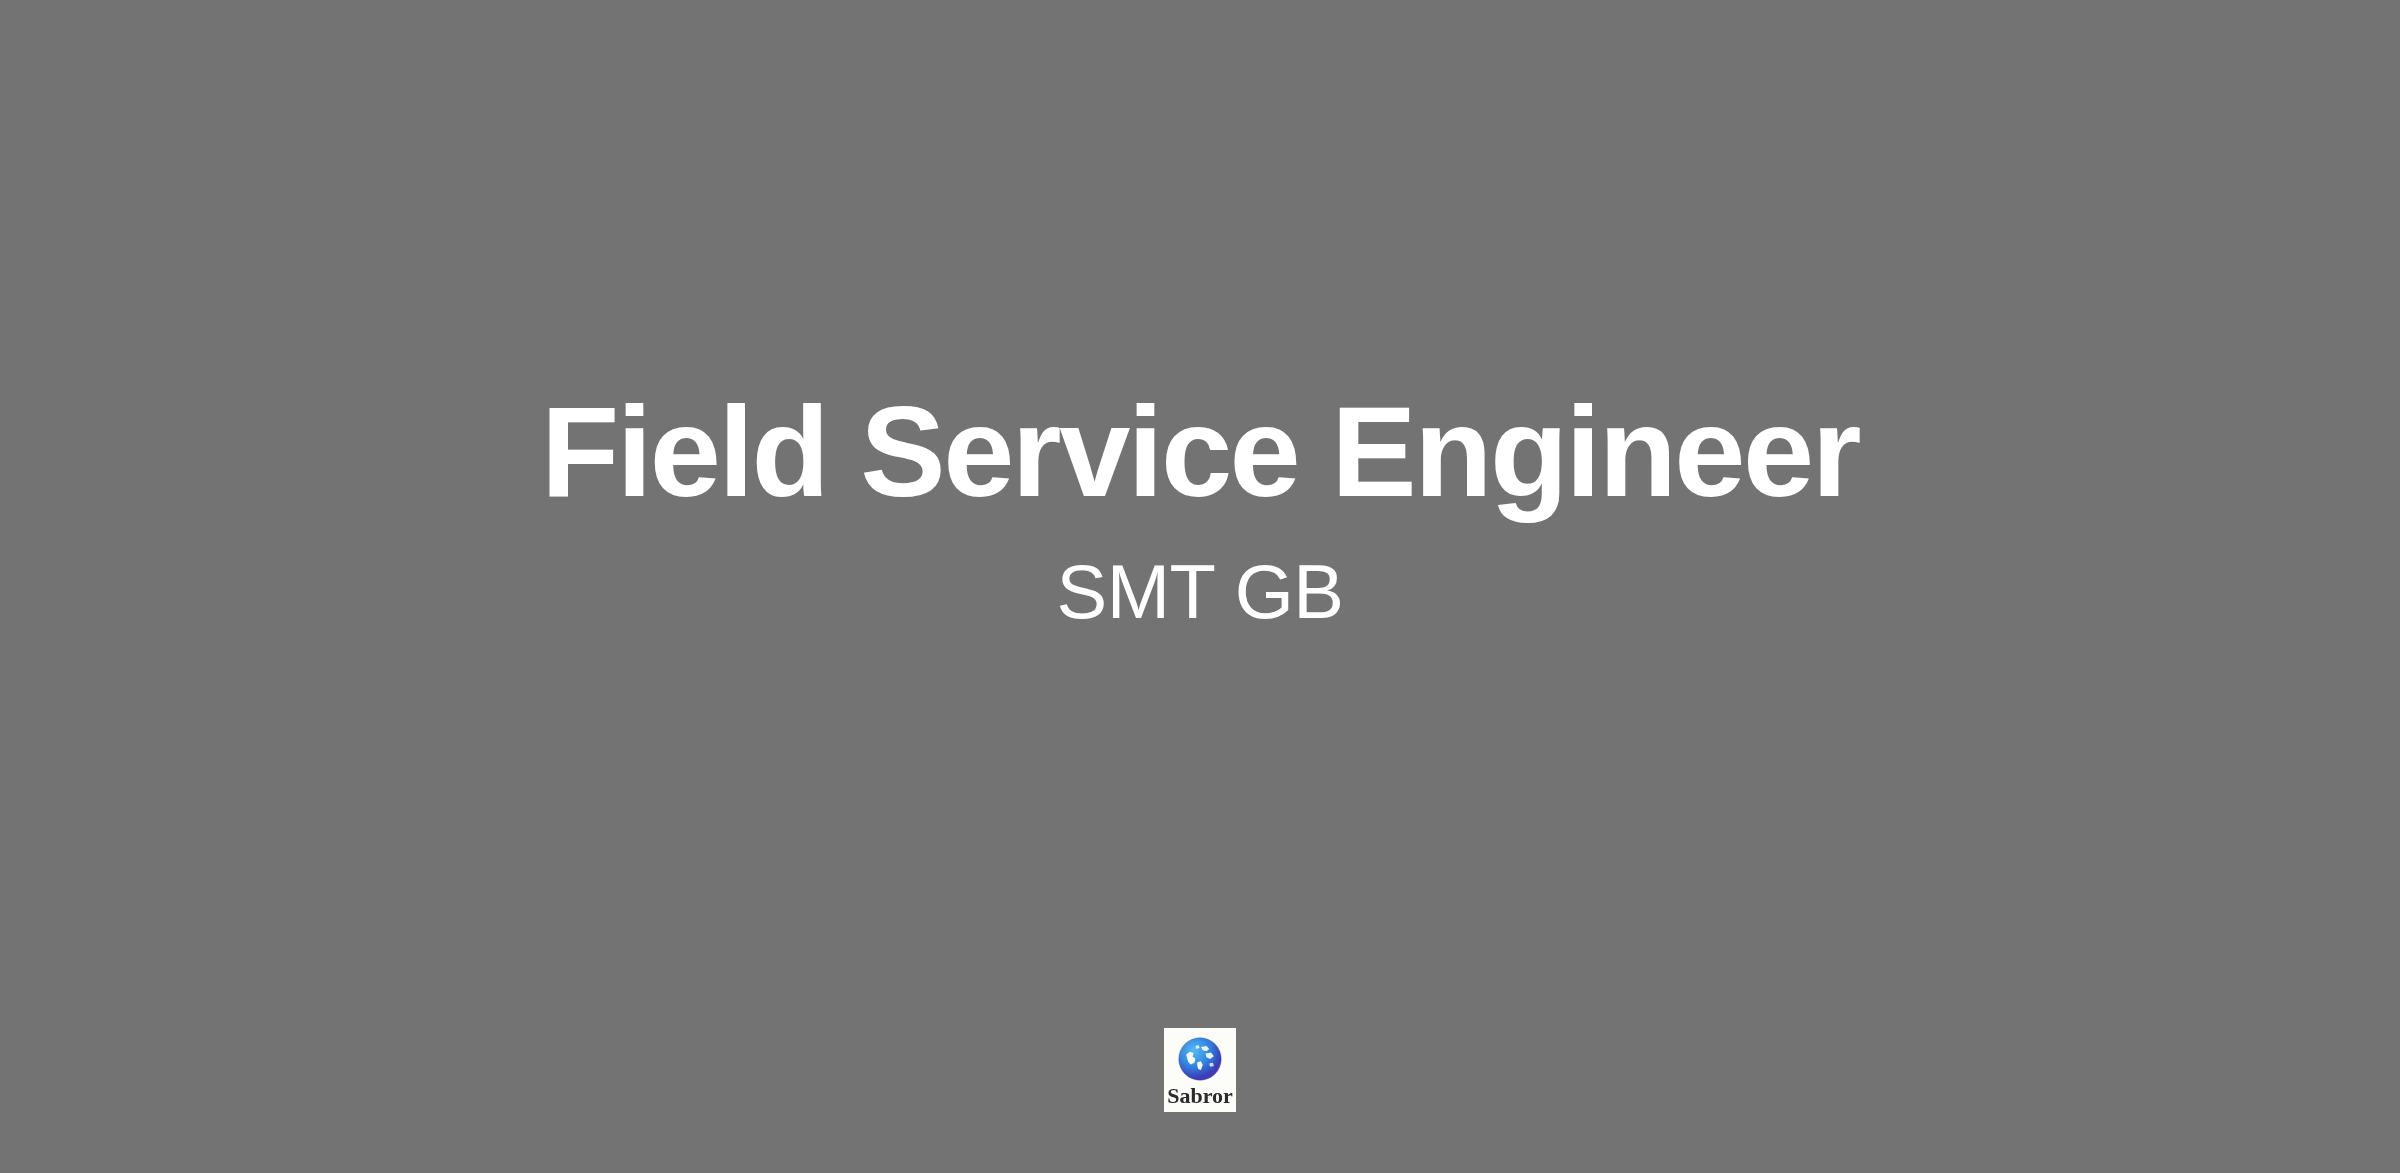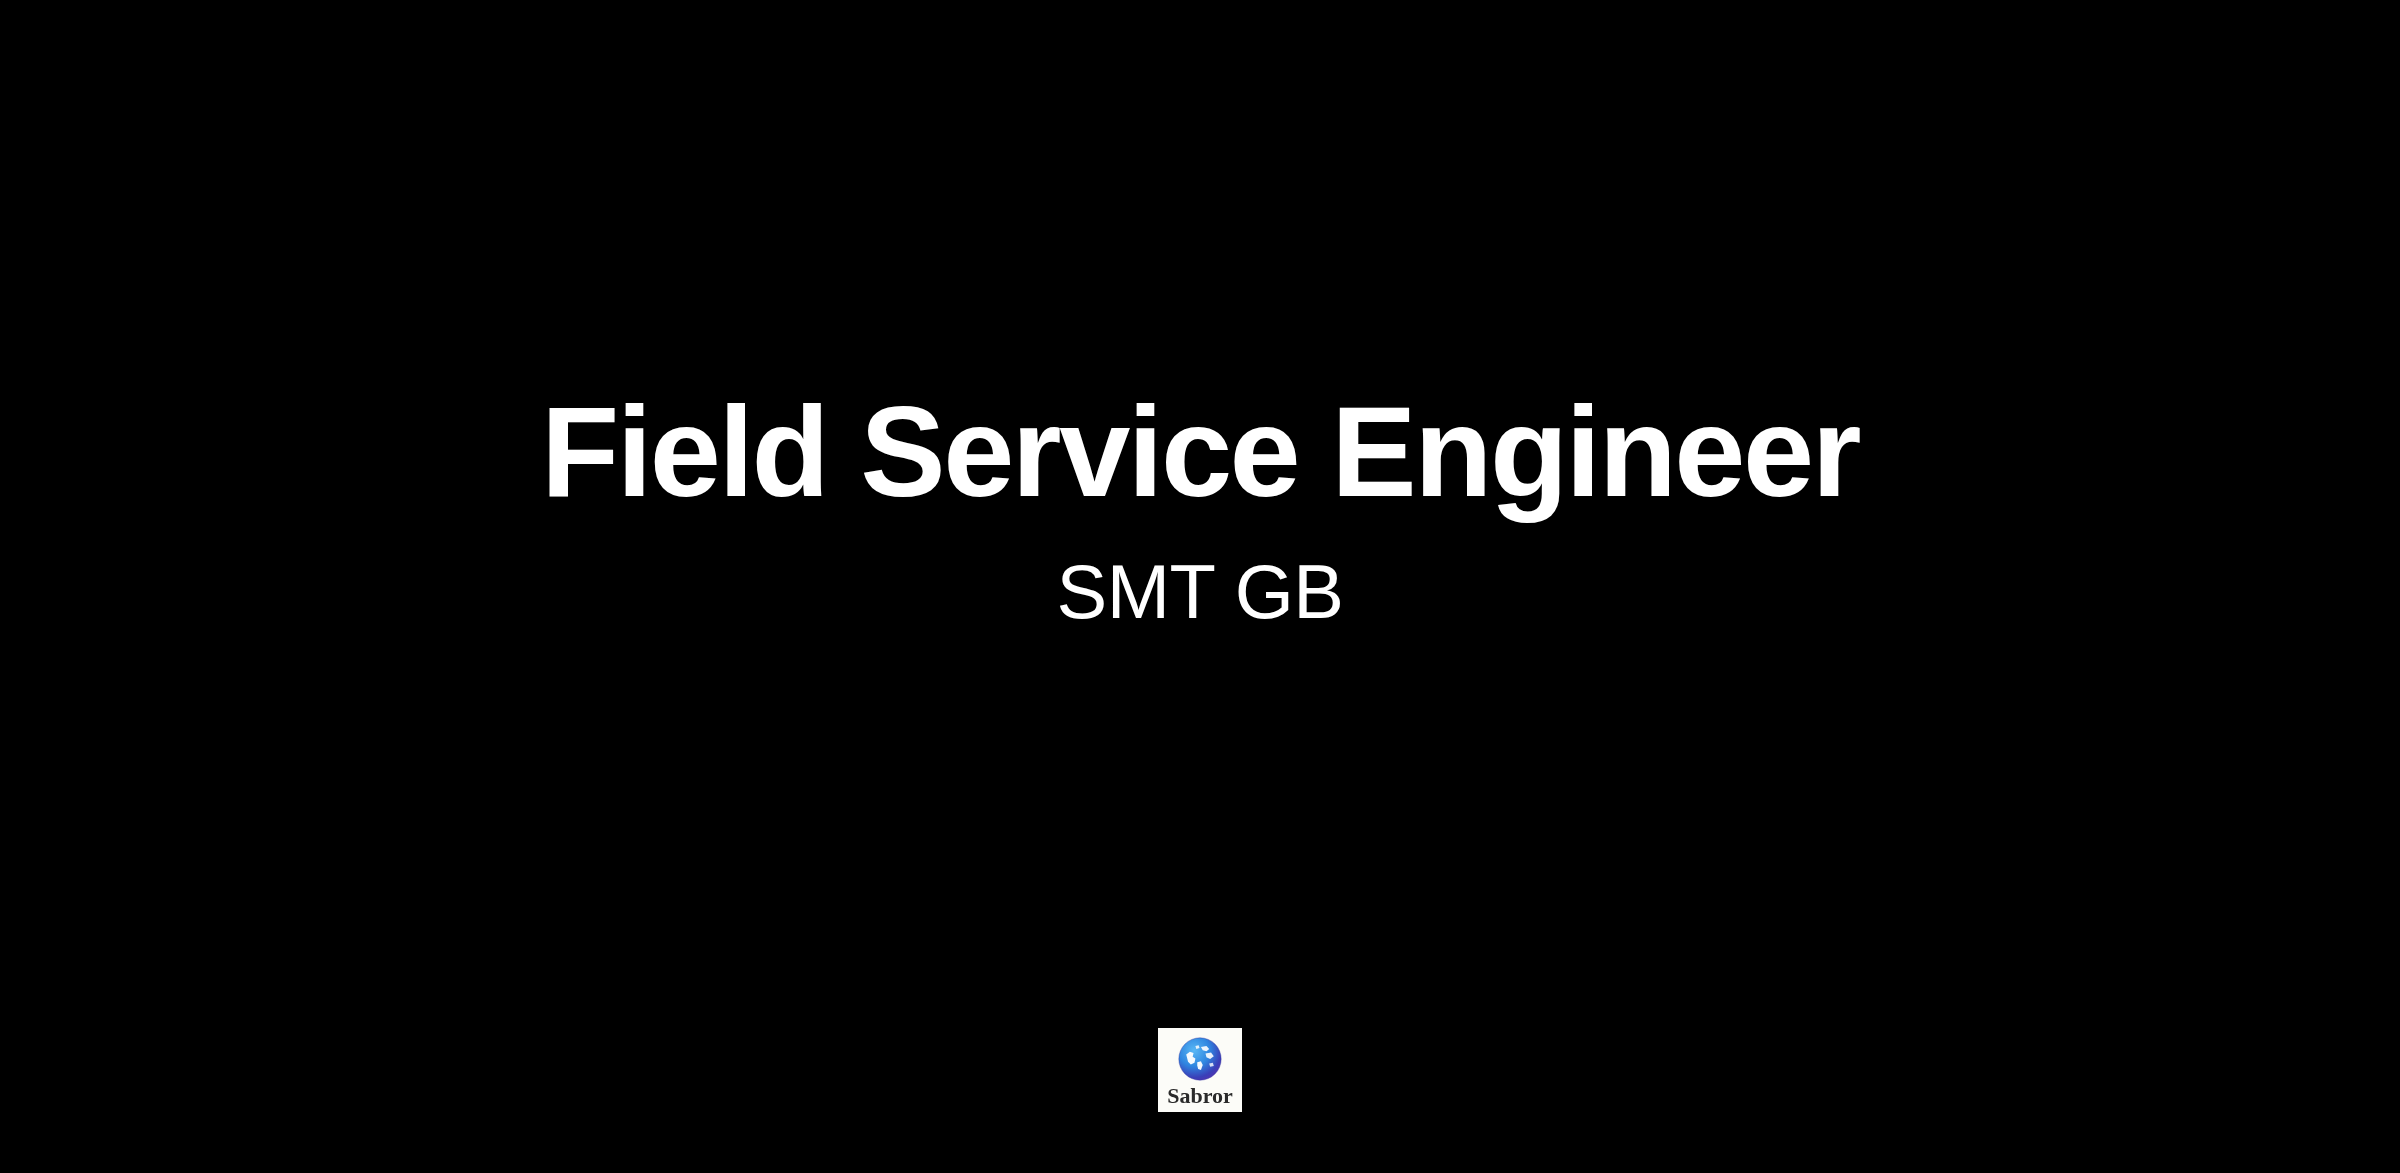--- a/index.html
+++ b/index.html
@@ -14,21 +14,21 @@
   body {
     background: #1069fb;
     font-family: "Liberation Sans", sans-serif;
     -webkit-font-smoothing: antialiased;
   }
 
   .slide {
     position: relative;
     width: 2400px;
     height: 1173px;
-    background: #000000;
+    background: #737373;
   }
 
   
   .title-block {
     position: absolute;
     left: 0;
     right: 0;
     top: 383px;
     text-align: center;
   }
@@ -53,21 +53,21 @@
     margin-top: 28px;
     white-space: nowrap;
   }
 
   
   .logo-wrap {
     position: absolute;
     left: 50%;
     transform: translateX(-50%);
     top: 1028px;
-    width: 84px;
+    width: 72px;
     height: 84px;
     background: #fcfcf8;
     display: flex;
     flex-direction: column;
     align-items: center;
     justify-content: center;
     overflow: hidden;
   }
 
   .logo-globe {

